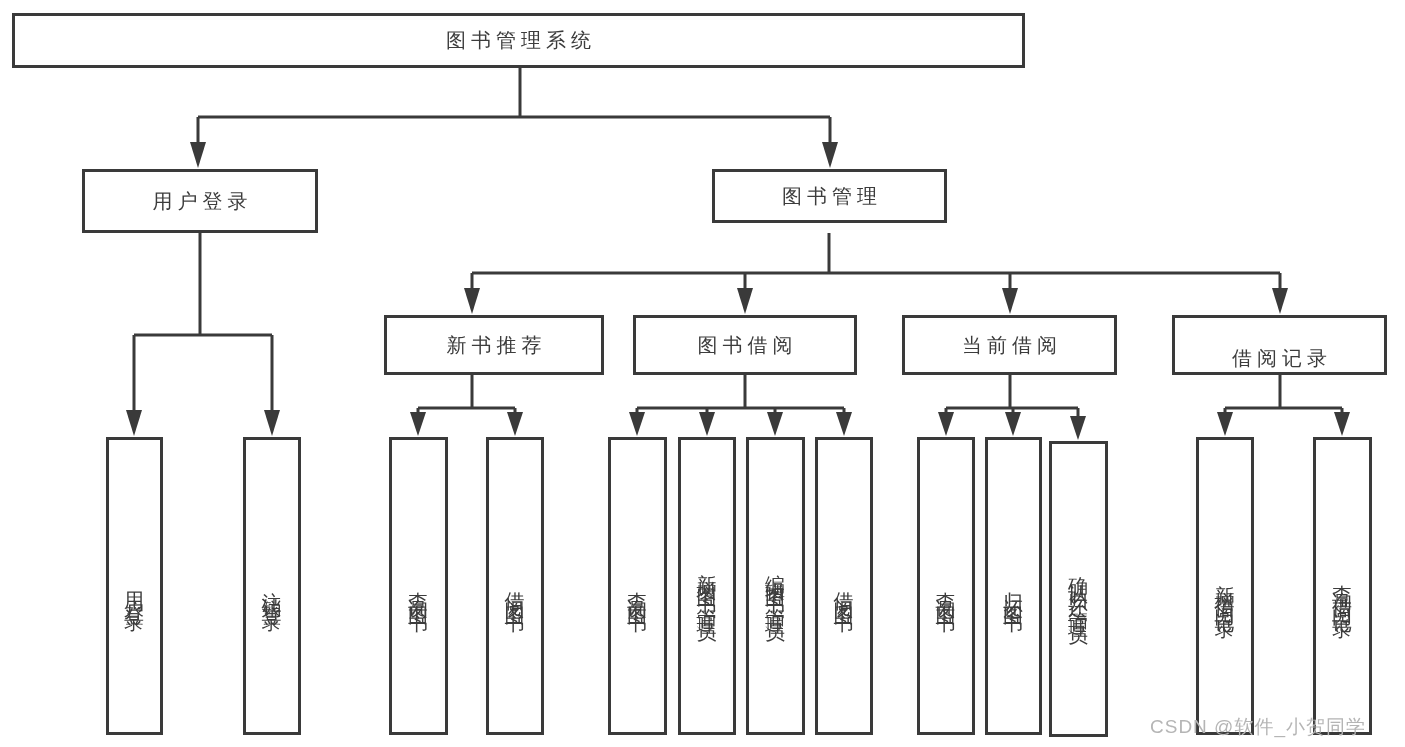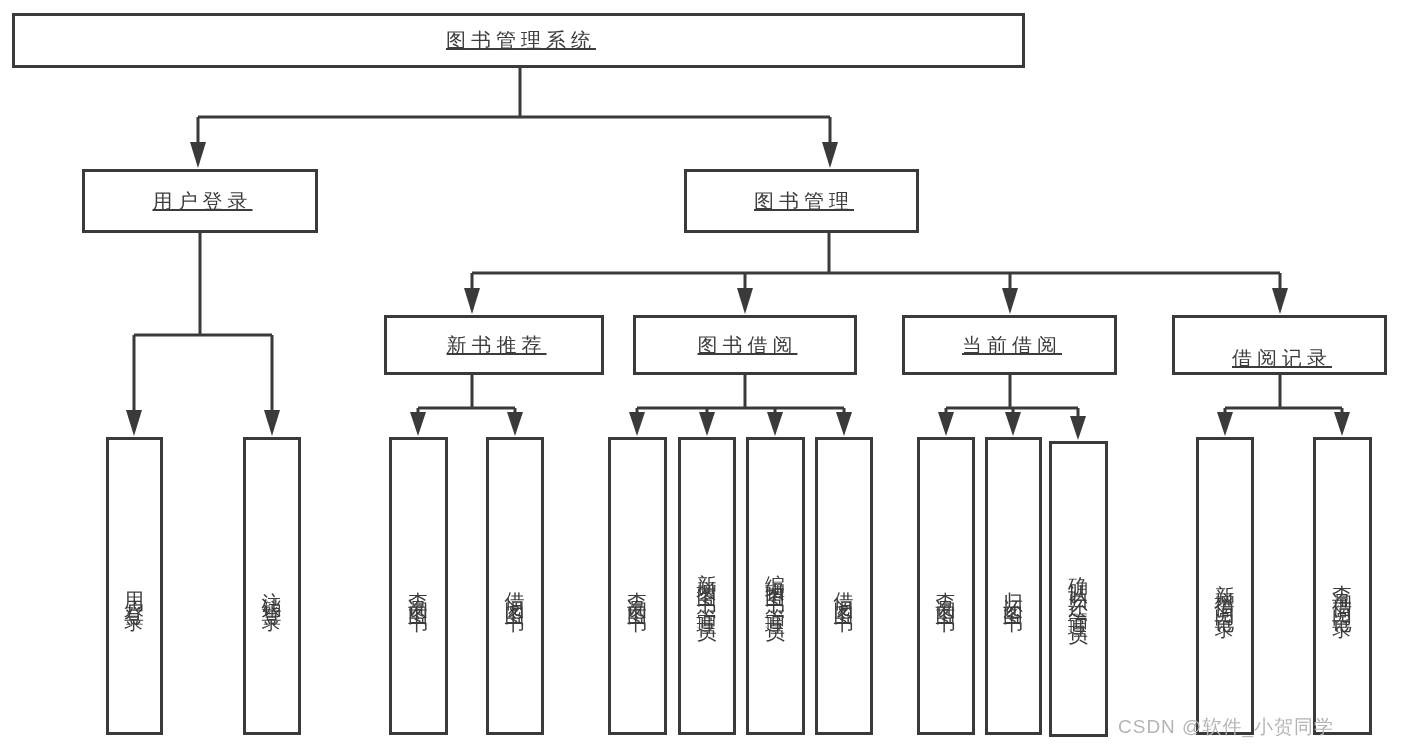--- a/index.html
+++ b/index.html
@@ -32,32 +32,32 @@
     align-items: center;
     justify-content: center;
     z-index: 2;
     color: #3c3c3c;
   }
   .box.h {
     font-size: 20px;
     letter-spacing: 5px;
     white-space: nowrap;
   }
-  .box.h span { margin-left: 5px; text-decoration: underline;  }
+  .box.h span { margin-left: 5px;  }
   .box.v {
     writing-mode: vertical-rl;
     text-orientation: mixed;
     font-size: 20px;
     letter-spacing: 7px;
     line-height: 1;
   }
   .box.v span { margin-top: 7px; }
   .watermark {
     position: absolute;
-    left: 1118px;
+    left: 1150px;
     top: 714px;
     z-index: 3;
     font-size: 19px;
     letter-spacing: 1px;
     color: #b5b5b5;
     white-space: nowrap;
   }
 </style>
 </head>
 <body>
@@ -111,21 +111,21 @@
     </g>
   </svg>
 
   <div class="box h" style="left:12px; top:13px; width:1013px; height:55px;">
     <span>图书管理系统</span>
   </div>
 
   <div class="box h" style="left:82px; top:169px; width:236px; height:64px;">
     <span>用户登录</span>
   </div>
-  <div class="box h" style="left:684px; top:169px; width:235px; height:64px;">
+  <div class="box h" style="left:712px; top:169px; width:235px; height:54px;">
     <span>图书管理</span>
   </div>
 
   <div class="box h" style="left:384px; top:315px; width:220px; height:60px;">
     <span>新书推荐</span>
   </div>
   <div class="box h" style="left:633px; top:315px; width:224px; height:60px;">
     <span>图书借阅</span>
   </div>
   <div class="box h" style="left:902px; top:315px; width:215px; height:60px;">

